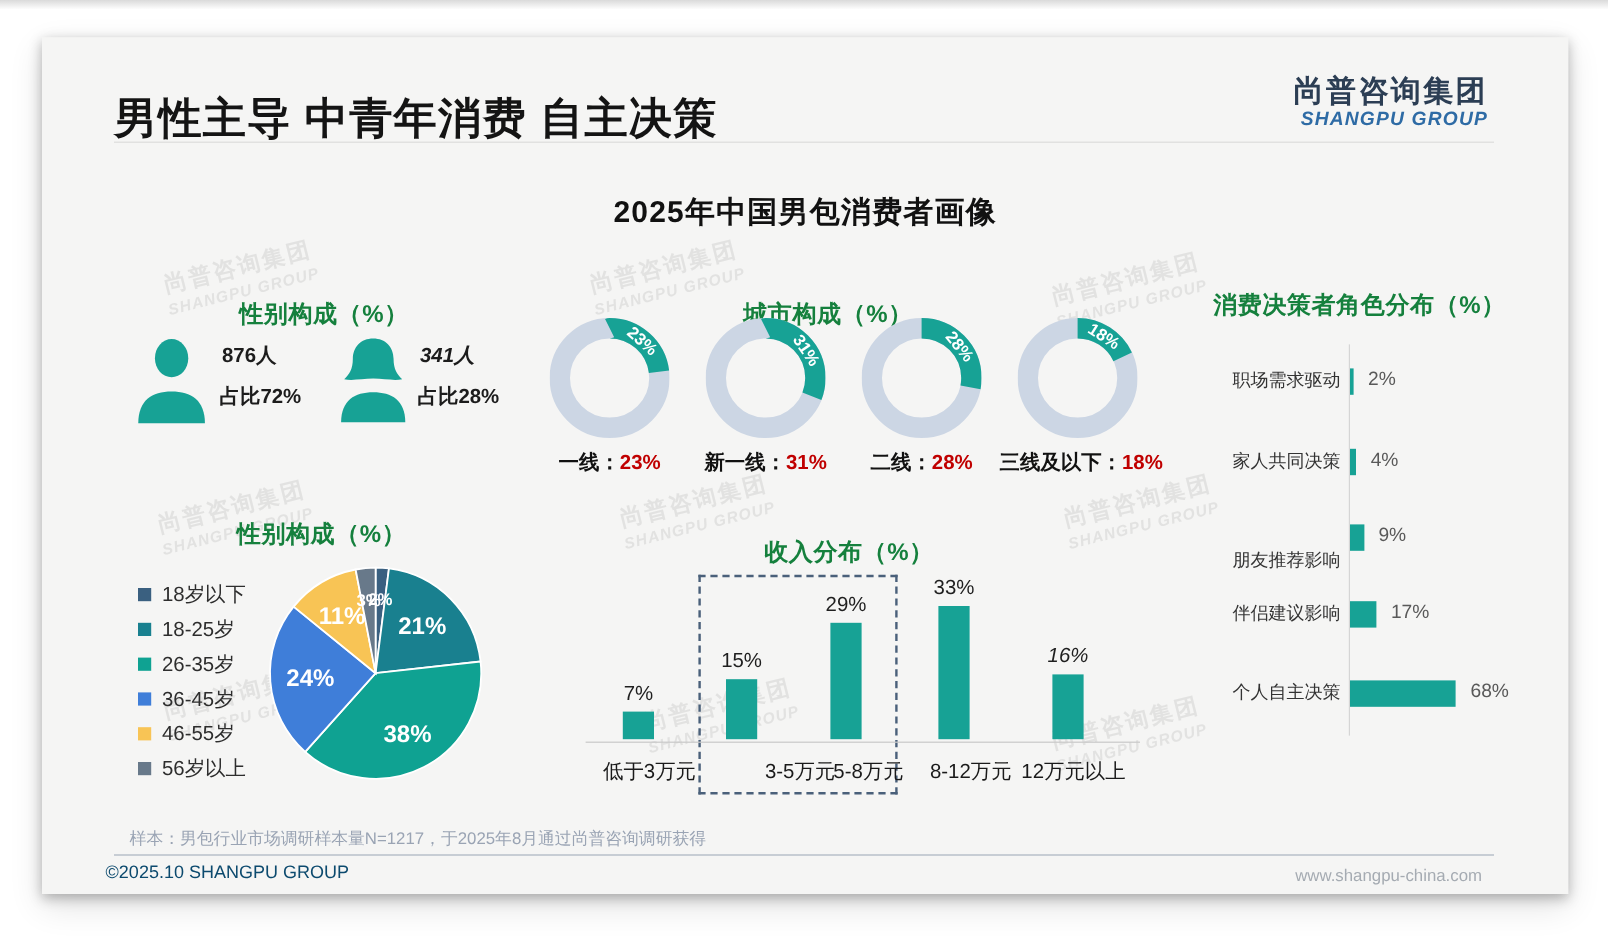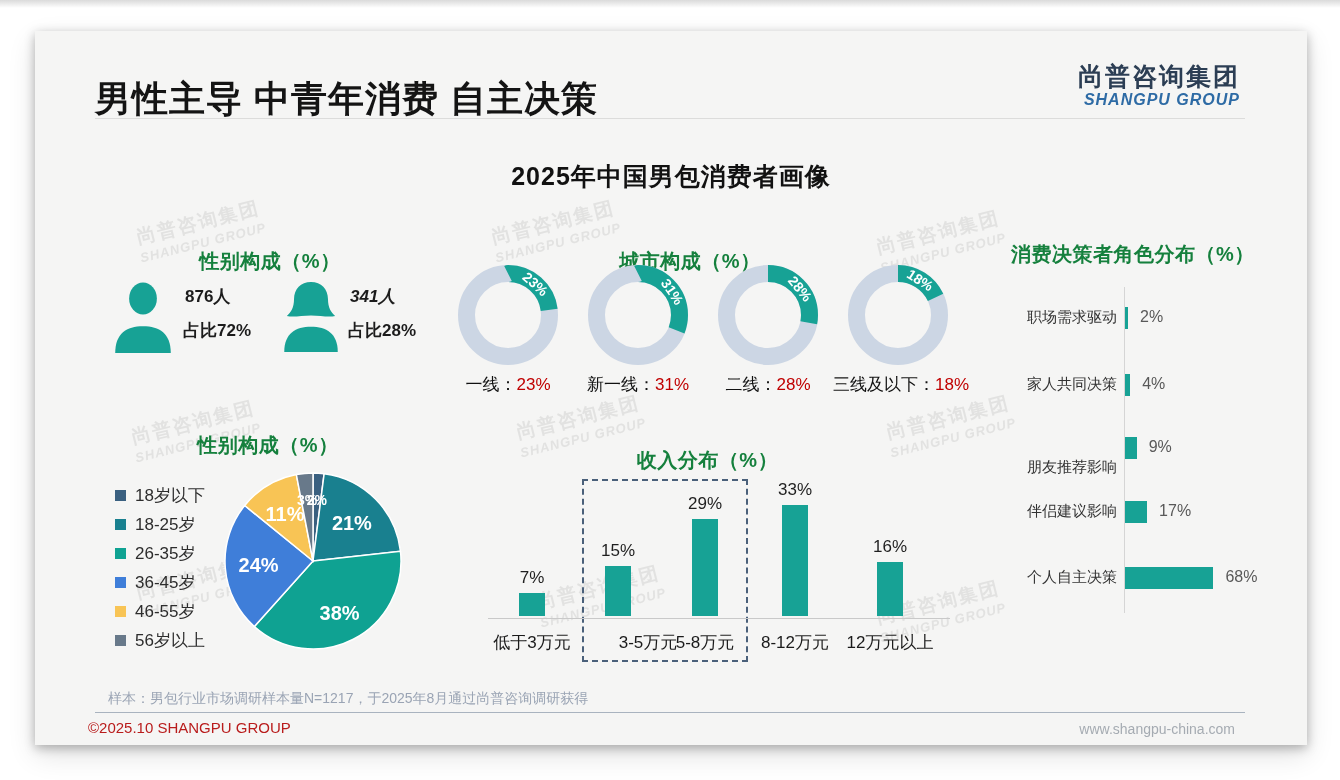--- a/index.html
+++ b/index.html
@@ -18,42 +18,42 @@
   .logo{position:absolute;right:67px;top:32px;text-align:right;line-height:1.1;}
   .logo-cn{font-size:25px;font-weight:bold;color:#2c3e54;letter-spacing:2px;}
   .logo-en{font-size:16px;font-weight:bold;font-style:italic;color:#2e6ba5;letter-spacing:1px;}
   .center-title{position:absolute;left:0;top:129px;width:1272px;text-align:center;font-size:25px;font-weight:bold;color:#111;margin:0;letter-spacing:1px;}
   .sec-title{position:absolute;font-size:20px;font-weight:bold;color:#15803d;text-align:center;letter-spacing:.5px;}
   
   .g-num{position:absolute;font-size:17px;font-weight:bold;color:#1c1c1c;}
   
   #donut-row{position:absolute;left:408px;top:234px;display:flex;}
   .donut-col{width:130px;text-align:center;}
-  .donut-lab{margin-top:4px;font-size:17px;font-weight:normal;color:#111;white-space:nowrap;}
+  .donut-lab{margin-top:4px;font-size:17px;font-weight:bold;color:#111;white-space:nowrap;}
   .donut-lab .red{color:#c00000;}
   
   #dec-axis{position:absolute;left:1089px;top:256px;width:1px;height:326px;background:#d5d5d5;}
   .dec-label{position:absolute;font-size:15px;color:#333;text-align:right;width:160px;}
   .dec-bar{position:absolute;height:22px;}
   .dec-val{position:absolute;font-size:16px;color:#595959;}
   
   #age-legend{position:absolute;left:80px;top:450px;}
   .leg-item{height:29px;display:flex;align-items:center;font-size:17px;color:#2d2d2d;}
   .leg-sq{width:11px;height:11px;margin-right:9px;flex:none;}
   
   .inc-col{position:absolute;width:90px;text-align:center;}
   .inc-val{font-size:17px;color:#1f1f1f;margin-bottom:5px;}
   .inc-bar{margin:0 auto;width:26px;}
-  .inc-x{position:absolute;width:96px;text-align:center;font-size:17px;color:#1a1a1a;top:600px;white-space:nowrap;}
+  .inc-x{position:absolute;width:96px;text-align:right;font-size:17px;color:#1a1a1a;top:600px;white-space:nowrap;}
   #inc-baseline{position:absolute;left:453px;top:587px;width:462px;height:1px;background:#c9c9c9;}
   #inc-dash{position:absolute;left:547px;top:448px;width:162px;height:179px;border:2px dashed #4a607a;}
   
   .footnote{position:absolute;left:73px;top:659px;font-size:14px;color:#9aa4b4;}
   .hr-bottom{position:absolute;left:60px;top:681px;width:1150px;height:1px;background:#a9b3bf;}
-  .footer-left{position:absolute;left:53px;top:688px;font-size:15px;color:#b91c1c;}
+  .footer-left{position:absolute;left:53px;top:688px;font-size:15px;color:#0c4a6e;}
   .footer-right{position:absolute;right:72px;top:690px;font-size:14px;color:#a5abb2;}
 </style>
 </head>
 <body>
 
 <div class="slide">
   <div id="wm-layer">
       <div class="wm" style="left: 165px; top: 199px;">
         <span class="l1">尚普咨询集团</span>
         <span class="l2">SHANGPU GROUP</span>
@@ -218,21 +218,21 @@
         <div class="inc-col" style="left: 625px; top: 463px;">
           <div class="inc-val">29%</div>
           <div class="inc-bar" style="height: 97px; background: rgb(23, 162, 149);"></div>
         </div>
         <div class="inc-x" style="left: 622px;">5-8万元</div>
         <div class="inc-col" style="left: 715px; top: 449px;">
           <div class="inc-val">33%</div>
           <div class="inc-bar" style="height: 111px; background: rgb(23, 162, 149);"></div>
         </div>
         <div class="inc-x" style="left: 712px;">8-12万元</div>
-        <div class="inc-col" style="left: 810px; top: 506px;">
+        <div class="inc-col" style="left: 810px; top: 506px; font-style: italic;">
           <div class="inc-val">16%</div>
           <div class="inc-bar" style="height: 54px; background: rgb(23, 162, 149);"></div>
         </div>
         <div class="inc-x" style="left: 807px;">12万元以上</div>
       </div>
     <div id="inc-baseline"></div>
 
     <div class="footnote">样本：男包行业市场调研样本量N=1217，于2025年8月通过尚普咨询调研获得</div>
     <div class="hr-bottom"></div>
     <div class="footer-left">©2025.10 SHANGPU GROUP</div>

